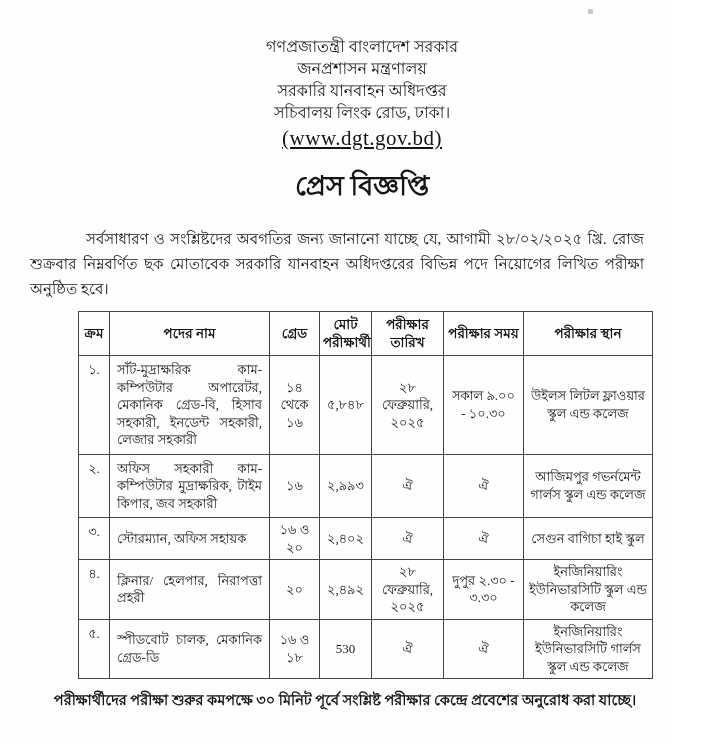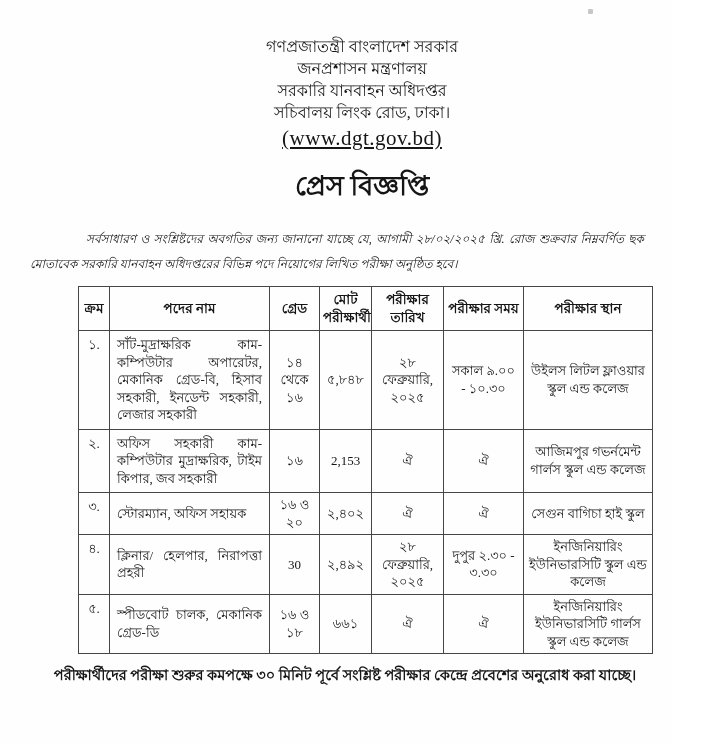--- a/index.html
+++ b/index.html
@@ -57,25 +57,24 @@
     font-weight: bold;
   }
   .meta-row {
     display: flex;
     justify-content: space-between;
     margin: 21px 55px 0 62px;
     font-size: 13.5px;
   }
   .intro {
     margin: 25px 28px 0 30px;
-    font-size: 12px;
+    font-size: 15px;
     line-height: 25px;
     text-align: justify;
     text-indent: 56px;
-    font-style: italic;
   }
   .exam-table {
     margin: 9px 16px 0 78px;
     width: 574px;
     border-collapse: collapse;
     table-layout: fixed;
     font-size: 13px;
     line-height: 17.5px;
     border-radius: 21px;
   }
@@ -157,48 +156,48 @@
         <td>১৪ থেকে ১৬</td>
         <td>৫,৮৪৮</td>
         <td>২৮ ফেব্রুয়ারি, ২০২৫</td>
         <td>সকাল ৯.০০ - ১০.৩০</td>
         <td>উইলস লিটল ফ্লাওয়ার স্কুল এন্ড কলেজ</td>
       </tr>
       <tr>
         <td class="c-serial">২.</td>
         <td class="c-post">অফিস সহকারী কাম-কম্পিউটার মুদ্রাক্ষরিক, টাইম কিপার, জব সহকারী</td>
         <td>১৬</td>
-        <td>2,153</td>
+        <td>২,৯৯৩</td>
         <td>ঐ</td>
         <td>ঐ</td>
         <td>আজিমপুর গভর্নমেন্ট গার্লস স্কুল এন্ড কলেজ</td>
       </tr>
       <tr>
         <td class="c-serial">৩.</td>
         <td class="c-post">স্টোরম্যান, অফিস সহায়ক</td>
         <td>১৬ ও ২০</td>
         <td>২,৪০২</td>
         <td>ঐ</td>
         <td>ঐ</td>
         <td>সেগুন বাগিচা হাই স্কুল</td>
       </tr>
       <tr>
         <td class="c-serial">৪.</td>
         <td class="c-post">ক্লিনার/ হেলপার, নিরাপত্তা প্রহরী</td>
-        <td>30</td>
+        <td>২০</td>
         <td>২,৪৯২</td>
         <td>২৮ ফেব্রুয়ারি, ২০২৫</td>
         <td>দুপুর ২.৩০ - ৩.৩০</td>
         <td>ইনজিনিয়ারিং ইউনিভারসিটি স্কুল এন্ড কলেজ</td>
       </tr>
       <tr>
         <td class="c-serial">৫.</td>
         <td class="c-post">স্পীডবোট চালক, মেকানিক গ্রেড-ডি</td>
         <td>১৬ ও ১৮</td>
-        <td>৬৬১</td>
+        <td>530</td>
         <td>ঐ</td>
         <td>ঐ</td>
         <td>ইনজিনিয়ারিং ইউনিভারসিটি গার্লস স্কুল এন্ড কলেজ</td>
       </tr>
     </tbody>
   </table>
 
   <p class="note">পরীক্ষার্থীদের পরীক্ষা শুরুর কমপক্ষে ৩০ মিনিট পূর্বে সংশ্লিষ্ট পরীক্ষার কেন্দ্রে প্রবেশের অনুরোধ করা যাচ্ছে।</p>
 
 </div>

